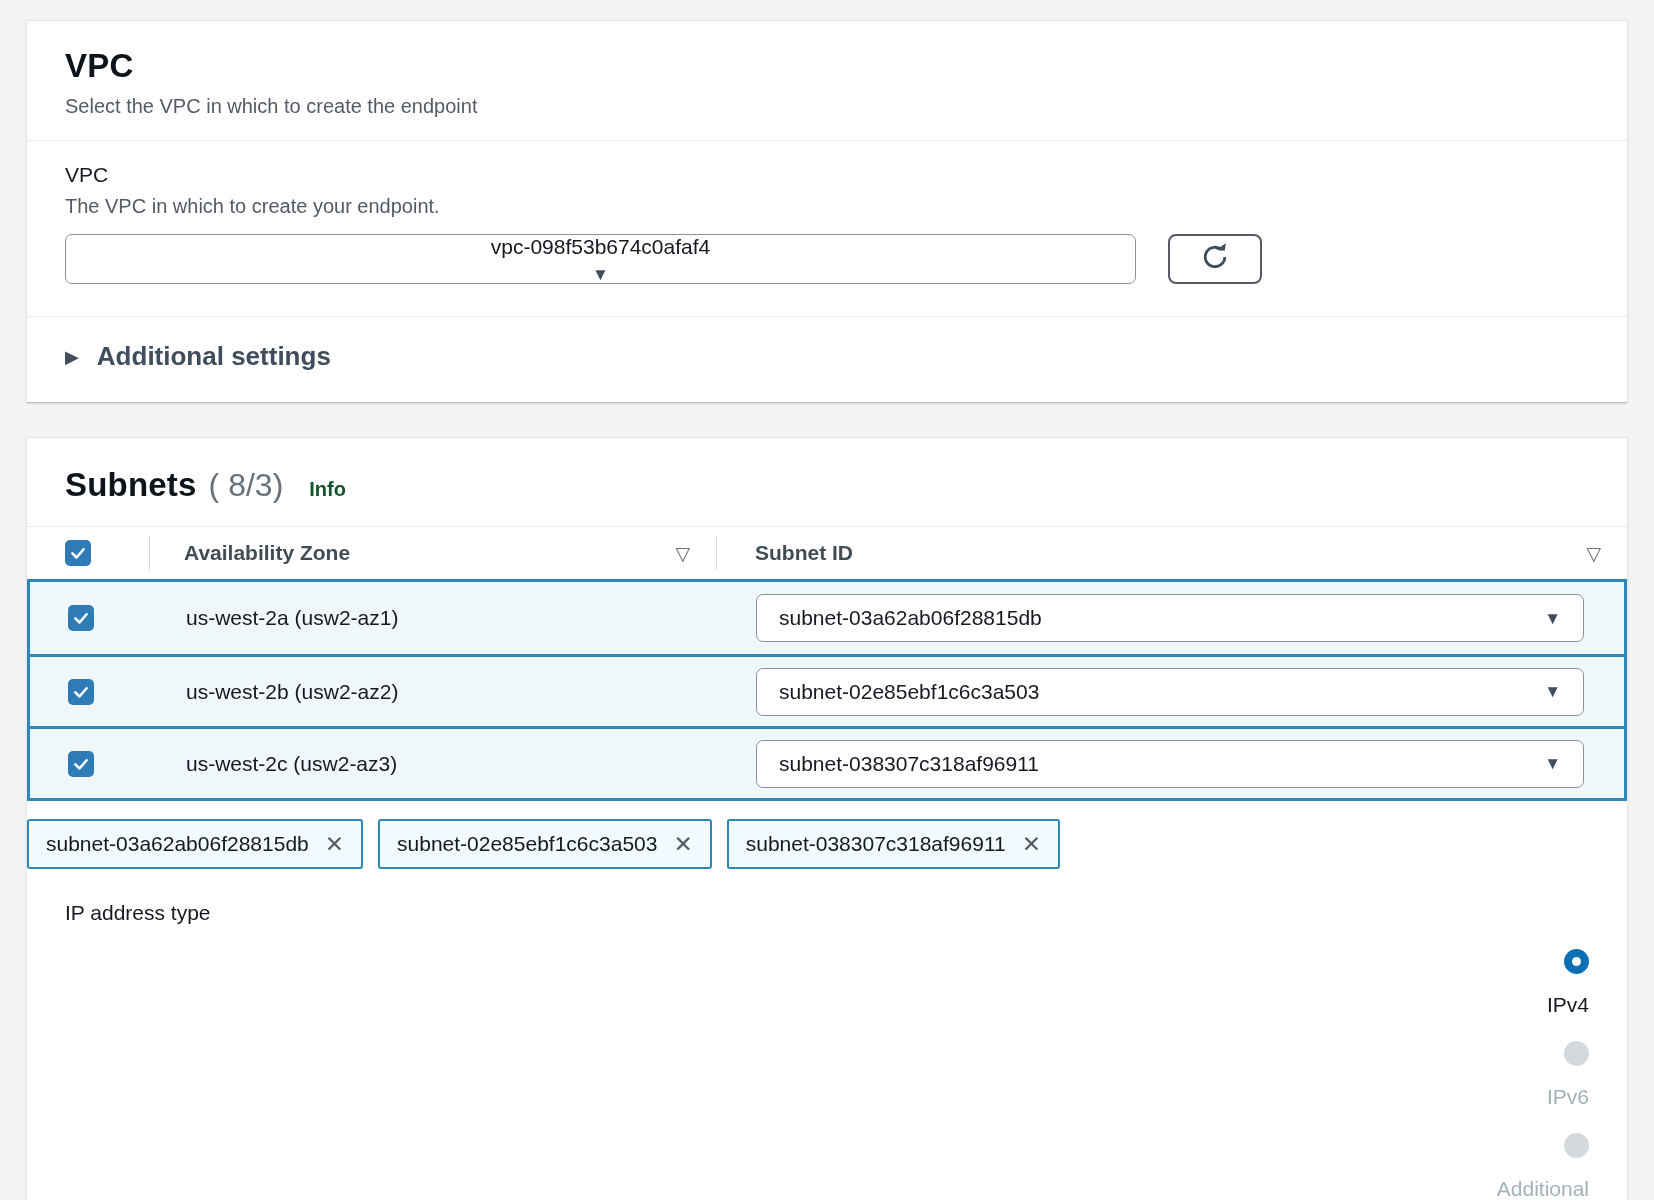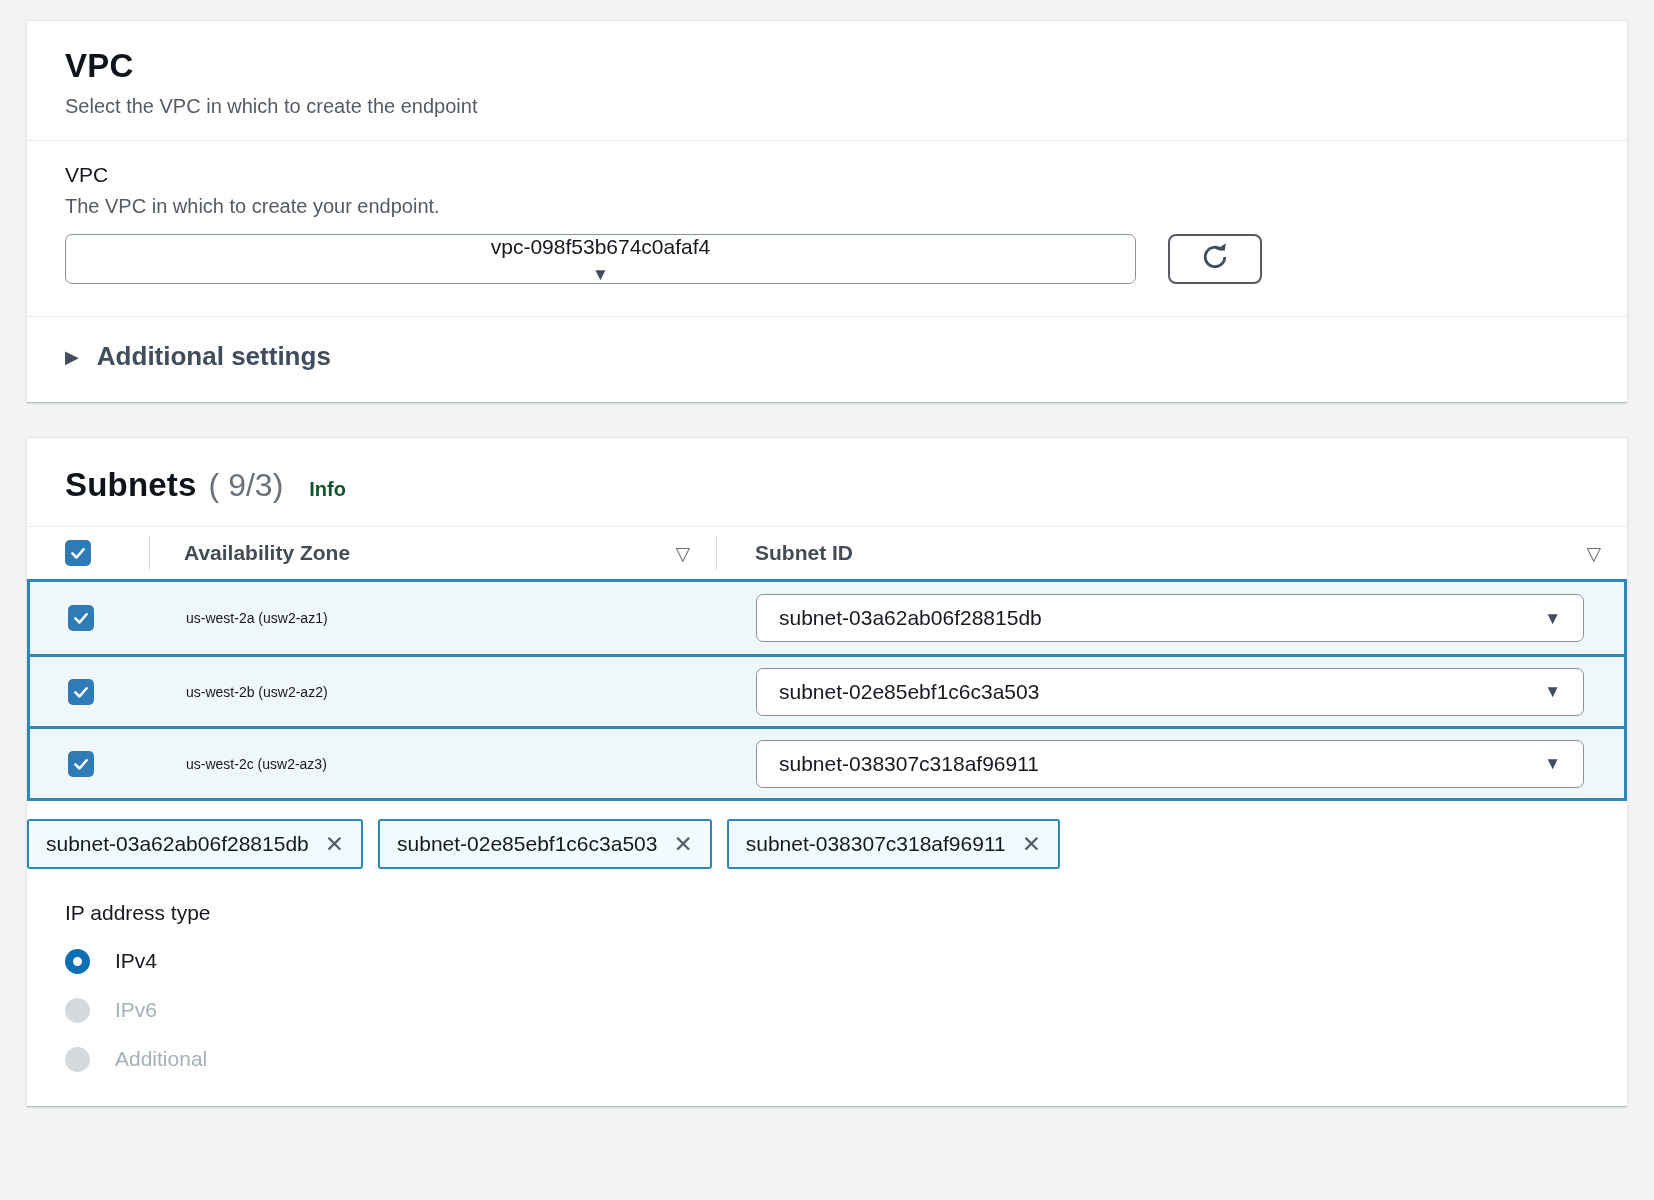--- a/index.html
+++ b/index.html
@@ -75,38 +75,38 @@
     background: #2e7bb5; display: flex; align-items: center; justify-content: center;
     cursor: pointer; flex: none;
   }
 
   .rows-group { border: 3px solid #2e87b5; }
   .table-row {
     height: 72px; background: #f0f7fb;
     display: flex; align-items: center;
   }
   .table-row + .table-row { border-top: 3px solid #2e87b5; }
-  .row-az { width: 566px; padding-left: 34px; font-size: 14px; color: #16191f; }
+  .row-az { width: 566px; padding-left: 34px; font-size: 21px; color: #16191f; }
   .row-subnet { flex: 1; padding: 0 40px 0 38px; }
   .subnet-select { width: 100%; height: 48px; }
 
   
   .tokens { margin-top: 18px; display: flex; gap: 15px; }
   .token {
     height: 50px; background: #f1faff;
     border: 2px solid #2e87b5; border-radius: 3px;
     display: flex; align-items: center; gap: 16px;
     padding: 0 17px; font-size: 21px; color: #16191f;
   }
   .token-x { font-size: 23px; font-weight: bold; color: #545b64; cursor: pointer; line-height: 1; }
 
   
   .ip-section { padding: 32px 38px 0 38px; }
   .ip-label { font-size: 21px; color: #16191f; }
-  .radio-row { display: flex; align-items: flex-start; gap: 25px; margin-top: 24px; cursor: pointer; }
+  .radio-row { display: flex; align-items: flex-end; gap: 19px; margin-top: 24px; cursor: pointer; flex-direction: column; }
   .radio { width: 25px; height: 25px; border-radius: 50%; flex: none; }
   .radio.selected { background: #ffffff; border: 8px solid #0c70b7; }
   .radio.disabled { background: #d3d9dc; border: none; }
   .radio-label { font-size: 21px; }
   .radio-row.on .radio-label { color: #16191f; }
   .radio-row.off .radio-label { color: #a4b1b6; }
   .card2-bottom-pad { height: 34px; }
 </style>
 </head>
 <body>
@@ -140,21 +140,21 @@
     <hr class="hdivider">
     <div class="expander">
       <span class="expander-arrow">▶</span>
       <span class="expander-label">Additional settings</span>
     </div>
   </div>
 
   <div class="card card2">
     <div class="card2-header">
       <span class="card-title">Subnets</span>
-      <span class="counter">( 9/3)</span>
+      <span class="counter">( 8/3)</span>
       <a class="info-link">Info</a>
     </div>
 
     <div class="table-header">
       <div class="col-check">
         <div class="checkbox">
           <svg width="18" height="18" viewBox="0 0 24 24">
               <path d="M4.5 12.5l5.5 5.5 9.5-11" stroke="#ffffff" stroke-width="3.4" fill="none" stroke-linecap="round" stroke-linejoin="round"></path>
             </svg>
         </div>

